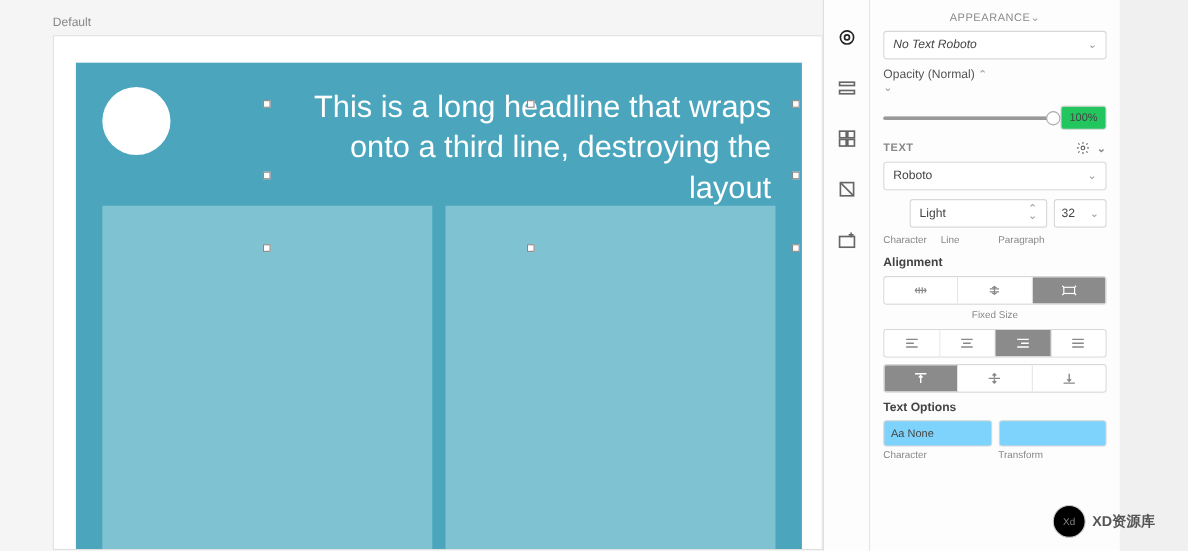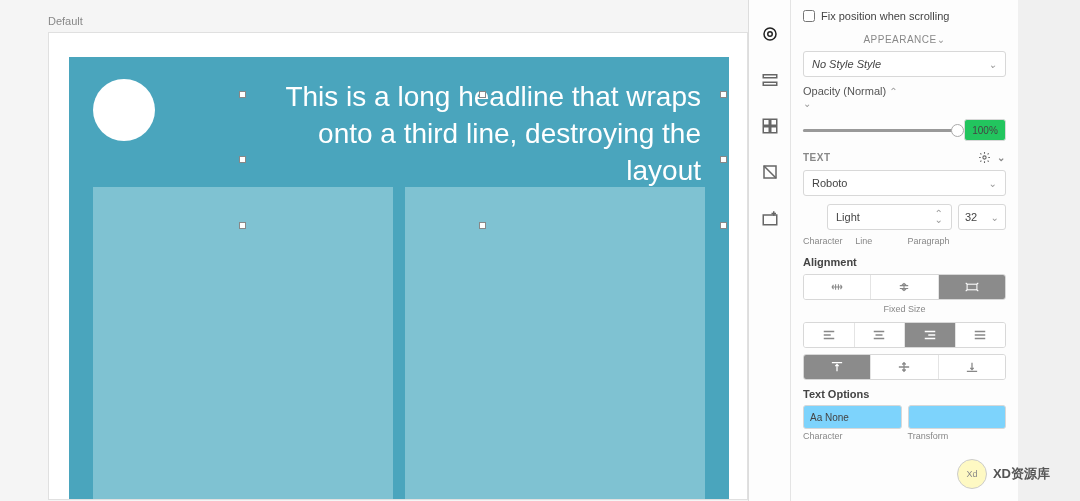--- a/index.html
+++ b/index.html
@@ -62,21 +62,21 @@
 .btn-seg svg { width: 14px; height: 12px; }
 .sub-label { text-align: center; font-size: 9px; color: #888; margin-bottom: 8px; }
 
 .opt-head { font-size: 11px; font-weight: 600; color: #444; margin: 8px 0 5px; }
 .opt-row { display: flex; gap: 6px; }
 .opt-box { flex: 1; height: 24px; border: 1px solid #d8d8d8; border-radius: 3px; background: #7dd3fc; display: flex; align-items: center; padding: 0 6px; font-size: 10px; }
 .opt-labels { display: flex; gap: 6px; margin-top: 2px; }
 .opt-lbl { flex: 1; font-size: 9px; color: #888; }
 
 .wm { position: absolute; right: 30px; bottom: 12px; display: flex; align-items: center; gap: 6px; }
-.wm-circ { width: 30px; height: 30px; border-radius: 50%; background: #fef9c3; border: 1px solid #ccc; display:flex;align-items:center;justify-content:center;font-size:9px;color:#888;}
+.wm-circ { width: 30px; height: 30px; border-radius: 50%; background: #000000; border: 1px solid #ccc; display:flex;align-items:center;justify-content:center;font-size:9px;color:#888;}
 .wm-txt { font-size: 13px; font-weight: 600; color: #555; }
 
 .chev-sm{font-size:10px;color:#999;}
 .dbl-chev{font-size:10px;color:#999;line-height:0.6;}
 </style>
 </head>
 <body>
 
 <div class="canvas-region">
   <div class="artboard-label">Default</div>
@@ -129,31 +129,27 @@
     </div>
   <div class="tool-btn">
       <svg viewBox="0 0 24 24" fill="none" stroke="currentColor" stroke-width="2">
         <rect x="3" y="8" width="18" height="13"></rect>
         <path d="M17 3v6M20 6h-6"></path>
       </svg>
     </div>
 </div>
 
 <div class="inspector">
-  <label class="insp-check">
-    <input type="checkbox" style="">
-    <span>Fix position when scrolling</span>
-  </label>
 
   <div class="section-head">
     <span>APPEARANCE</span>
     <span class="chev">⌄</span>
   </div>
   <div class="select-box">
-    <span>No Style Style</span>
+    <span>No Text Roboto</span>
     <span class="chev-sm">⌄</span>
   </div>
   <div class="opacity-row">
     <span class="opacity-lbl"><span>Opacity (Normal)</span> <span class="dbl-chev">⌃<br>⌄</span></span>
   </div>
   <div class="opacity-row">
     <div class="slider">
       <div class="slider-track"></div>
       <div class="slider-knob"></div>
     </div>

